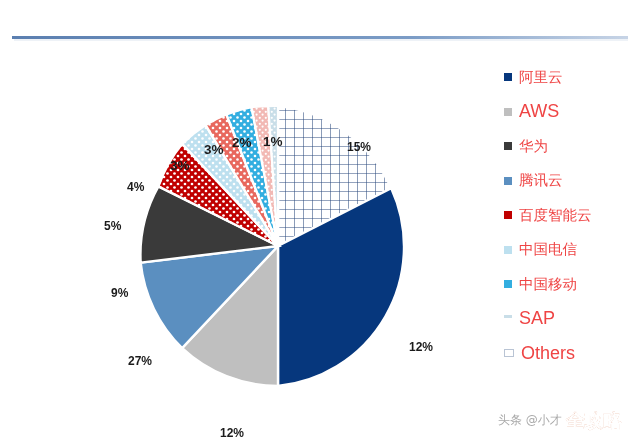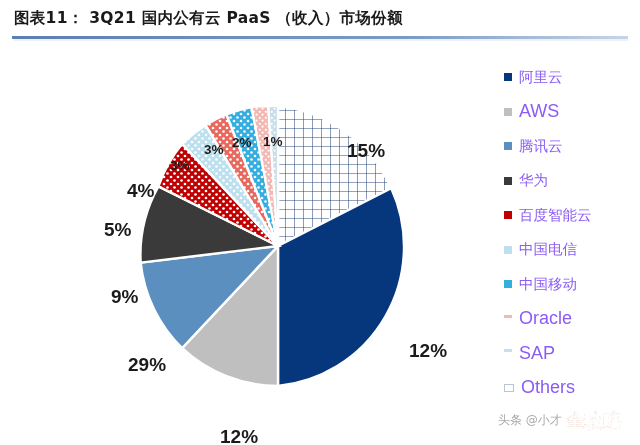--- a/index.html
+++ b/index.html
@@ -69,21 +69,21 @@
     height: 380px;
   }
   #pie-svg {
     display: block;
   }
 
   
   .pct-label {
     position: absolute;
     font-family: "Liberation Sans", sans-serif;
-    font-size: 19px;
+    font-size: 12px;
     font-weight: bold;
     color: #1b1b1b;
     white-space: nowrap;
   }
   .pct-label.small {
     font-size: 13.5px;
   }
 
   
   #legend {
@@ -99,21 +99,21 @@
   }
   .legend-swatch {
     width: 8px;
     height: 8px;
     flex: 0 0 8px;
     margin-right: 7px;
     position: relative;
   }
   .legend-label {
     font-size: 14.5px;
-    color: #8b5cf6;
+    color: #ef4444;
     white-space: nowrap;
     font-family: "DejaVu Sans", sans-serif;
   }
   .legend-label.latin {
     font-family: "Liberation Sans", sans-serif;
     font-size: 18px;
   }
 
   
   #watermark-cn {
@@ -136,21 +136,20 @@
     color: #c2410c;
     -webkit-text-stroke: 0.6px #ffffff;
     white-space: nowrap;
     letter-spacing: -0.5px;
   }
 </style>
 </head>
 <body>
 
 <div id="figure-header">
-  <div id="figure-title">图表11： 3Q21 国内公有云 PaaS （收入）市场份额</div>
   <div id="header-rule"></div>
   <div id="header-rule-shadow"></div>
 </div>
 
 <div id="chart-area">
 
   <div id="pie-wrapper">
     <svg id="pie-svg" width="400" height="380" viewBox="0 0 400 380">
       <defs>
 
@@ -214,65 +213,61 @@
         <path d="M 200 190 L 173.53 51.08 A 140 140 0 0 1 190.22 50.06 Z" fill="url(#pat-dots-oracle)" stroke="#ffffff" stroke-width="2.2"></path>
 
         <path d="M 200 190 L 190.22 50.06 A 140 140 0 0 1 200 50 Z" fill="url(#pat-dots-sap)" stroke="#ffffff" stroke-width="2.2"></path>
       </g>
     </svg>
   </div>
 
   <div>
     <span class="pct-label" style="left:409px; top:294px;">12%</span>
     <span class="pct-label" style="left:220px; top:380px;">12%</span>
-    <span class="pct-label" style="left:128px; top:308px;">29%</span>
+    <span class="pct-label" style="left:128px; top:308px;">27%</span>
     <span class="pct-label" style="left:111px; top:240px;">9%</span>
     <span class="pct-label" style="left:104px; top:173px;">5%</span>
     <span class="pct-label" style="left:127px; top:134px;">4%</span>
     <span class="pct-label small" style="left:170px; top:112px;">3%</span>
     <span class="pct-label small" style="left:204px; top:96px;">3%</span>
     <span class="pct-label small" style="left:232px; top:89px;">2%</span>
     <span class="pct-label small" style="left:263px; top:88px;">1%</span>
     <span class="pct-label" style="left:347px; top:94px;">15%</span>
   </div>
 
   <div id="legend">
     <div class="legend-item">
       <span class="legend-swatch" style="background:#06377D;"></span>
       <span class="legend-label">阿里云</span>
     </div>
     <div class="legend-item">
       <span class="legend-swatch" style="background:#BFBFBF;"></span>
       <span class="legend-label latin">AWS</span>
     </div>
     <div class="legend-item">
+      <span class="legend-swatch" style="background:#3A3A3A;"></span>
+      <span class="legend-label">华为</span>
+    </div>
+    <div class="legend-item">
       <span class="legend-swatch" style="background:#5B8FC0;"></span>
       <span class="legend-label">腾讯云</span>
     </div>
     <div class="legend-item">
-      <span class="legend-swatch" style="background:#3A3A3A;"></span>
-      <span class="legend-label">华为</span>
-    </div>
-    <div class="legend-item">
       <span class="legend-swatch" style="background:#C00000;"></span>
       <span class="legend-label">百度智能云</span>
     </div>
     <div class="legend-item">
       <span class="legend-swatch" style="background:#BDE0EF;"></span>
       <span class="legend-label">中国电信</span>
     </div>
     <div class="legend-item">
       <span class="legend-swatch" style="background:#33AEE0;"></span>
       <span class="legend-label">中国移动</span>
     </div>
     <div class="legend-item">
-      <span class="legend-swatch" style="background:#F2B9B4; height:3px; margin-top:-5px;"></span>
-      <span class="legend-label latin">Oracle</span>
-    </div>
-    <div class="legend-item">
       <span class="legend-swatch" style="background:#C9DEE8; height:3px; margin-top:-5px;"></span>
       <span class="legend-label latin">SAP</span>
     </div>
     <div class="legend-item">
       <span class="legend-swatch" style="background:#ffffff; border:1px solid #b9c4d4; width:6px; height:6px;"></span>
       <span class="legend-label latin">Others</span>
     </div>
   </div>
 </div>
 

